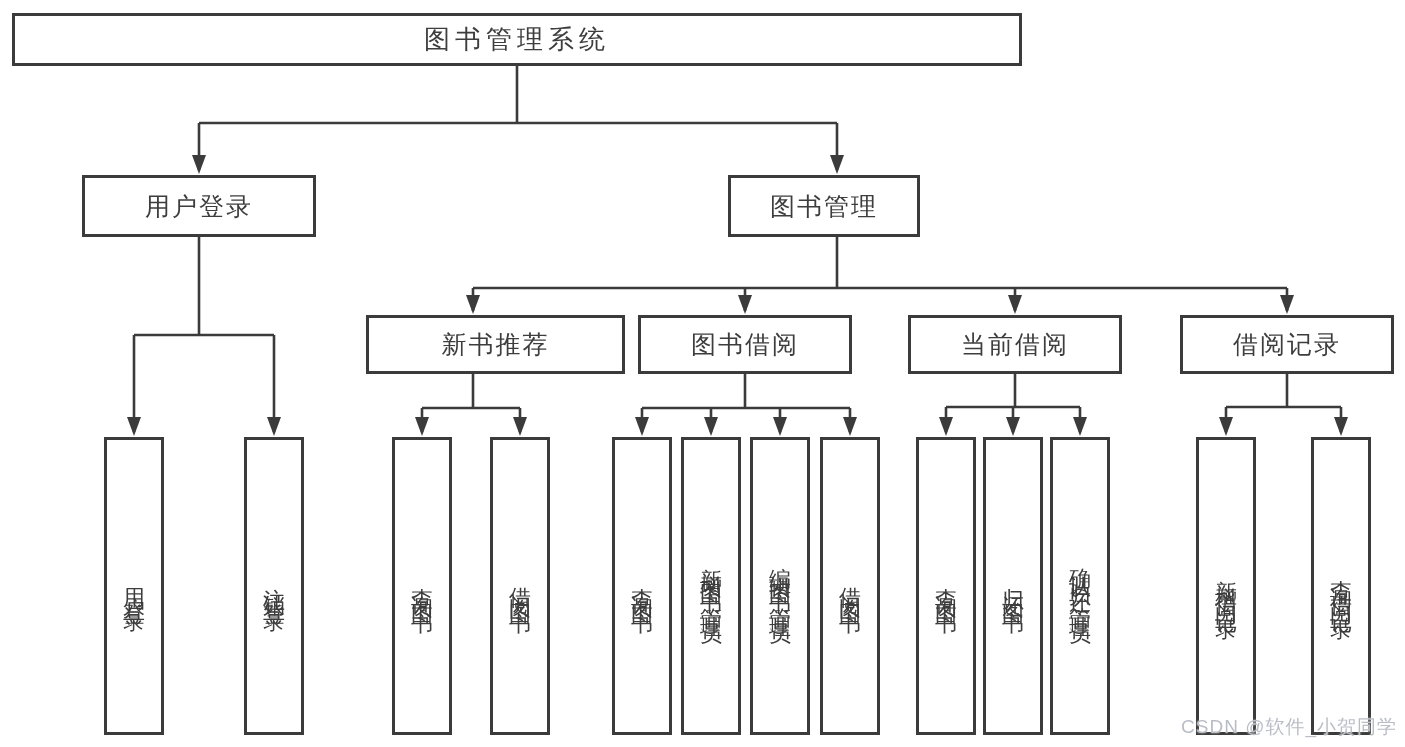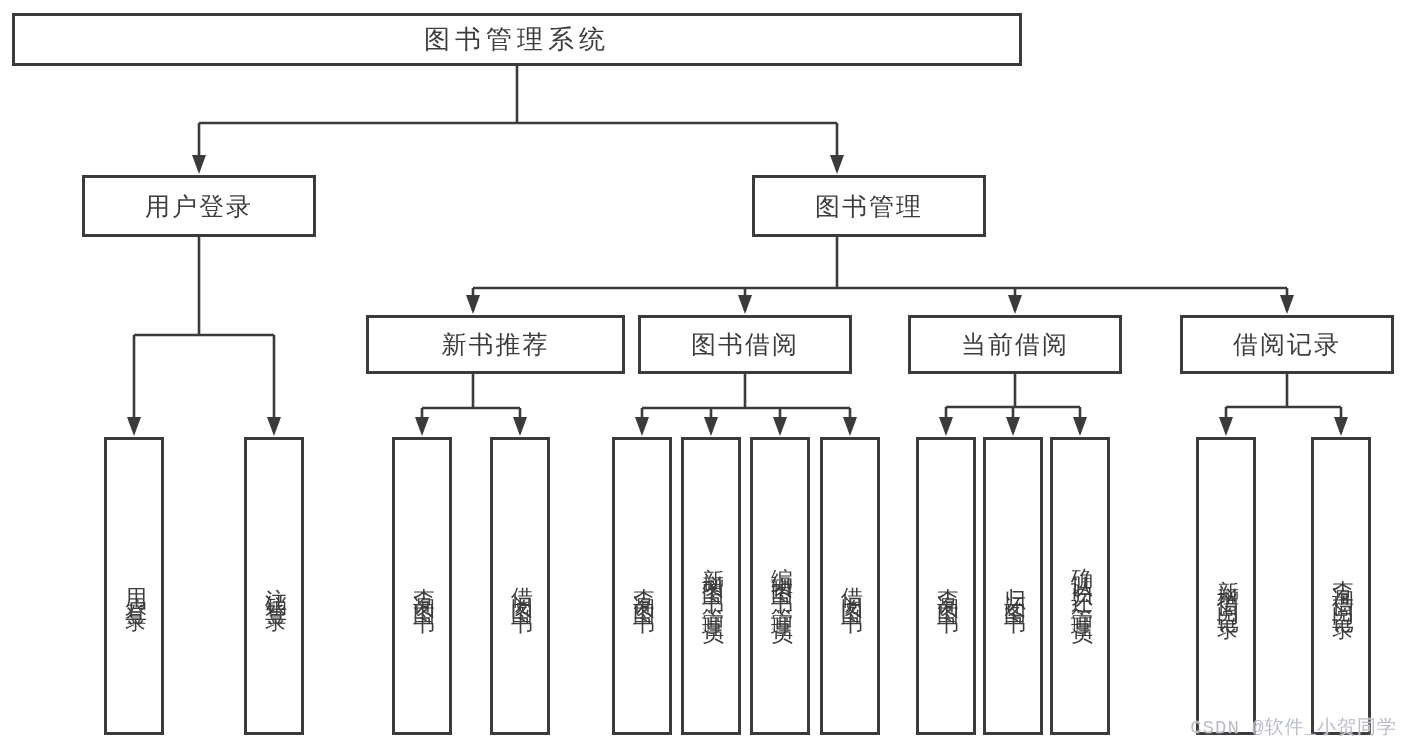--- a/index.html
+++ b/index.html
@@ -1,20 +1,20 @@
 <!DOCTYPE html>
 <html style="--line: #3b3b3b; --border: #3b3b3b; --text: #3d3d3d; --wm: #b9bdc6; --bg: #ffffff;"><head>
 <meta charset="utf-8">
 <style>
   html,body{margin:0;padding:0;background:#ffffff;}
   .stage{
     position:relative;
     width:1405px;height:747px;
     background:var(--bg,#ffffff);
-    font-family:Liberation Mono, monospace;
+    font-family:Liberation Sans, sans-serif;
     overflow:hidden;
   }
   .wires{position:absolute;left:0;top:0;width:1405px;height:747px;}
   .wires line{stroke:var(--line,#3b3b3b);stroke-width:2.6;}
   .wires polygon{fill:var(--line,#3b3b3b);}
   .box{
     position:absolute;
     box-sizing:border-box;
     background:#ffffff;
     border:3px solid var(--border,#3b3b3b);
@@ -124,21 +124,21 @@
     </g>
   </svg>
 
   <div class="box h root" style="left:12px;top:13px;width:1010px;height:53px">
     <span>图书管理系统</span>
   </div>
 
   <div class="box h lvl2" style="left:82px;top:175px;width:234px;height:62px">
     <span>用户登录</span>
   </div>
-  <div class="box h lvl2" style="left:752px;top:175px;width:234px;height:62px">
+  <div class="box h lvl2" style="left:728px;top:175px;width:192px;height:62px">
     <span>图书管理</span>
   </div>
 
   <div class="box h lvl3" style="left:366px;top:315px;width:259px;height:59px">
     <span>新书推荐</span>
   </div>
   <div class="box h lvl3" style="left:908px;top:315px;width:214px;height:59px">
     <span>当前借阅</span>
   </div>
   <div class="box h lvl3" style="left:638px;top:315px;width:214px;height:59px">

